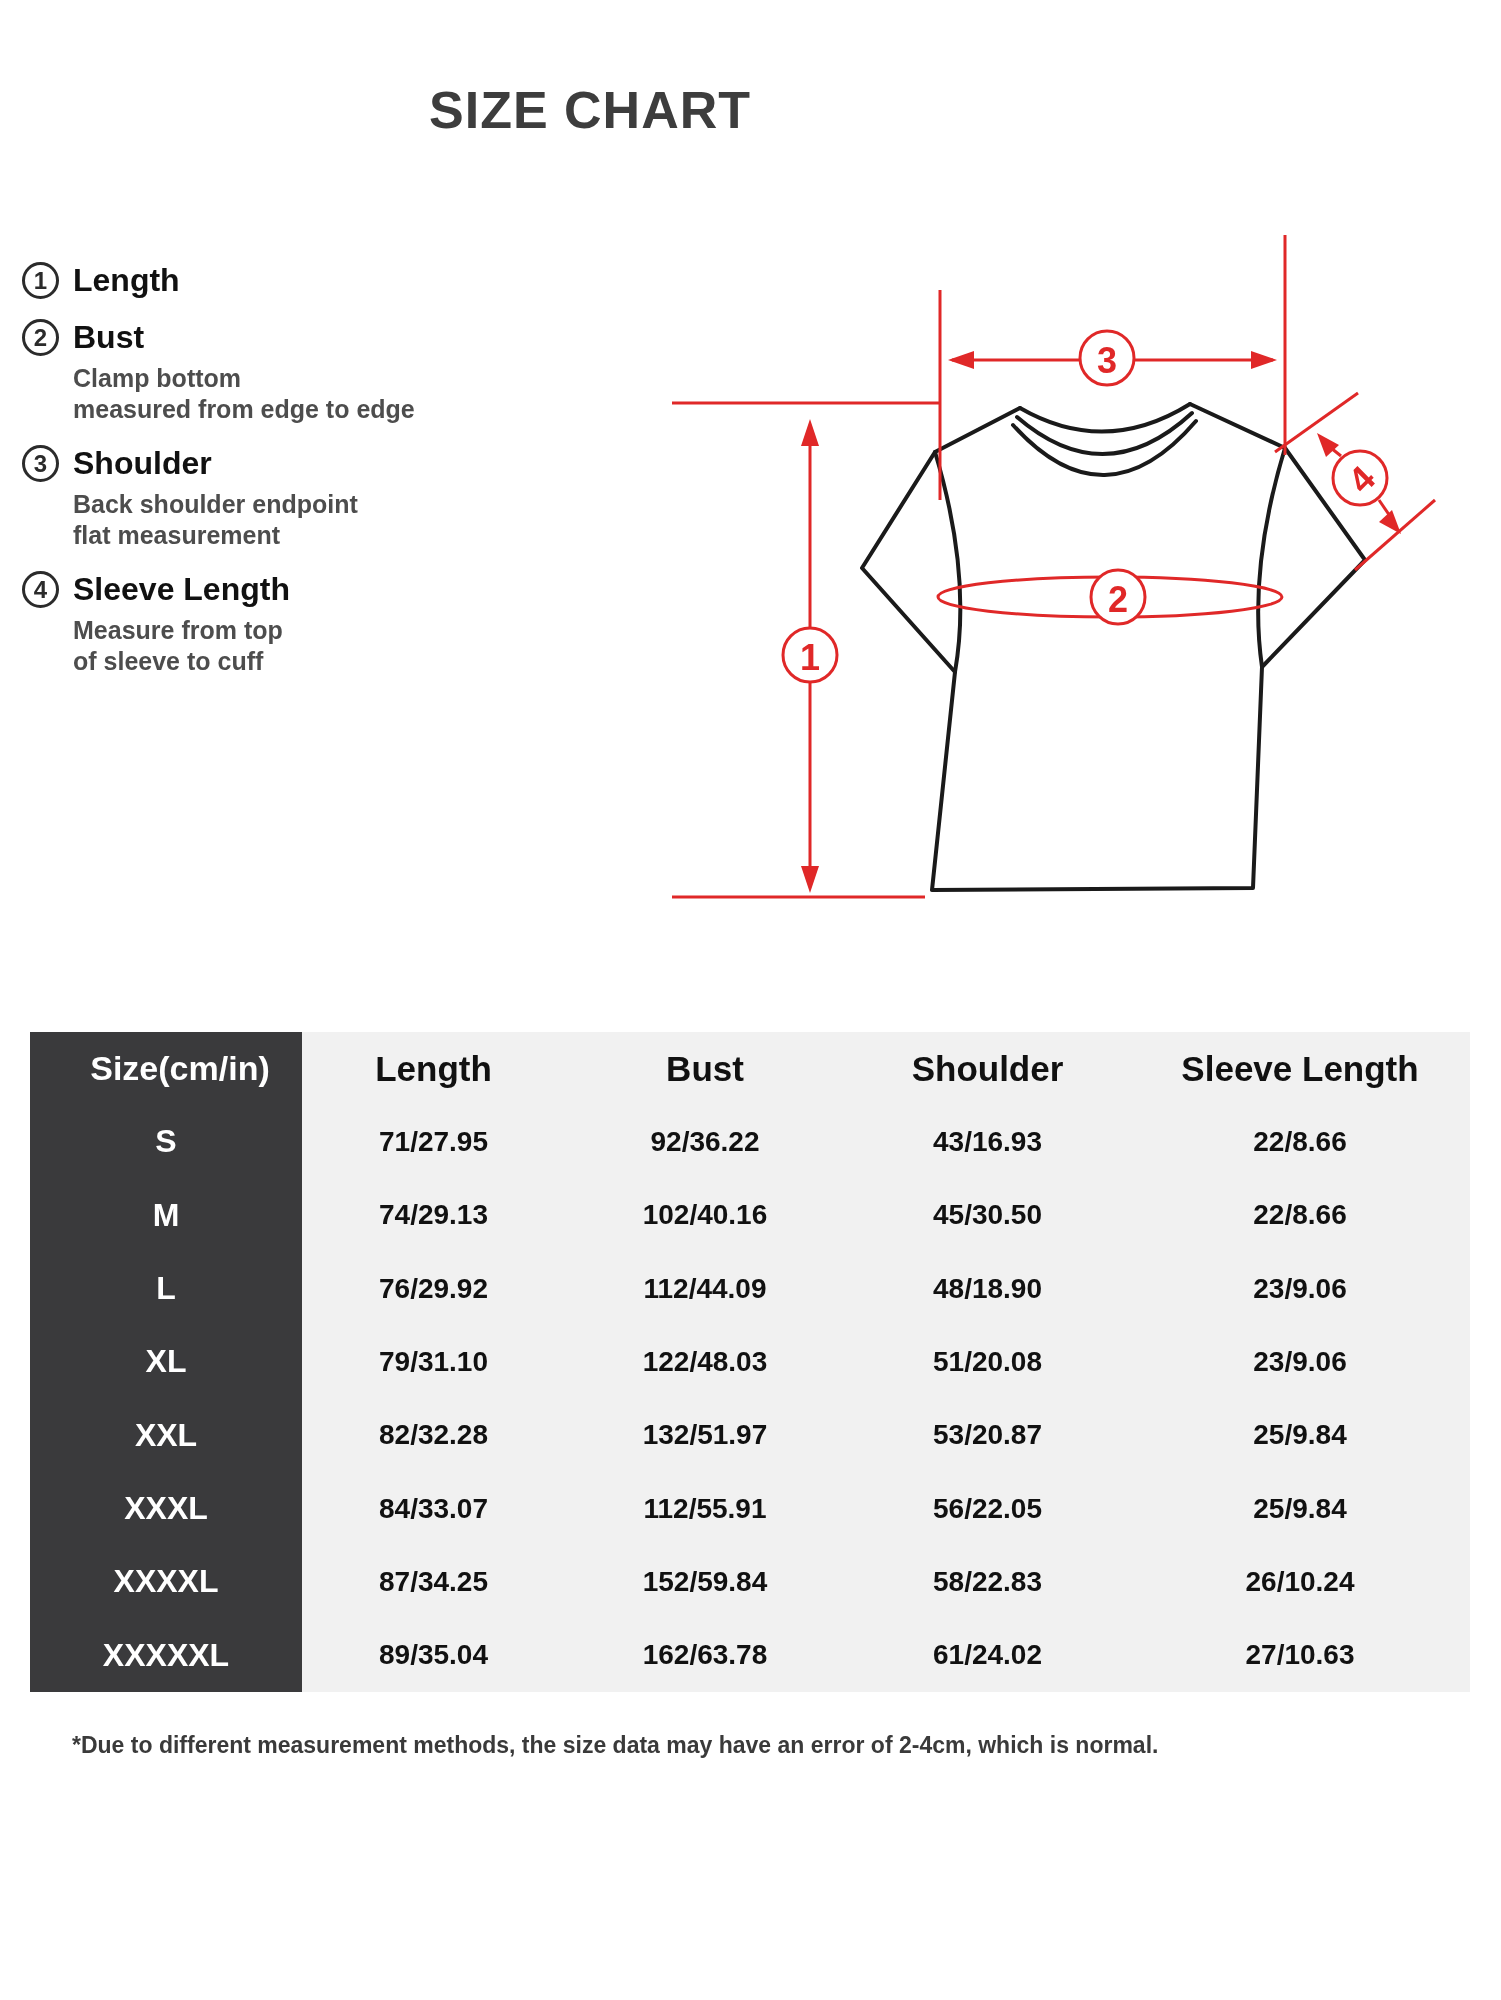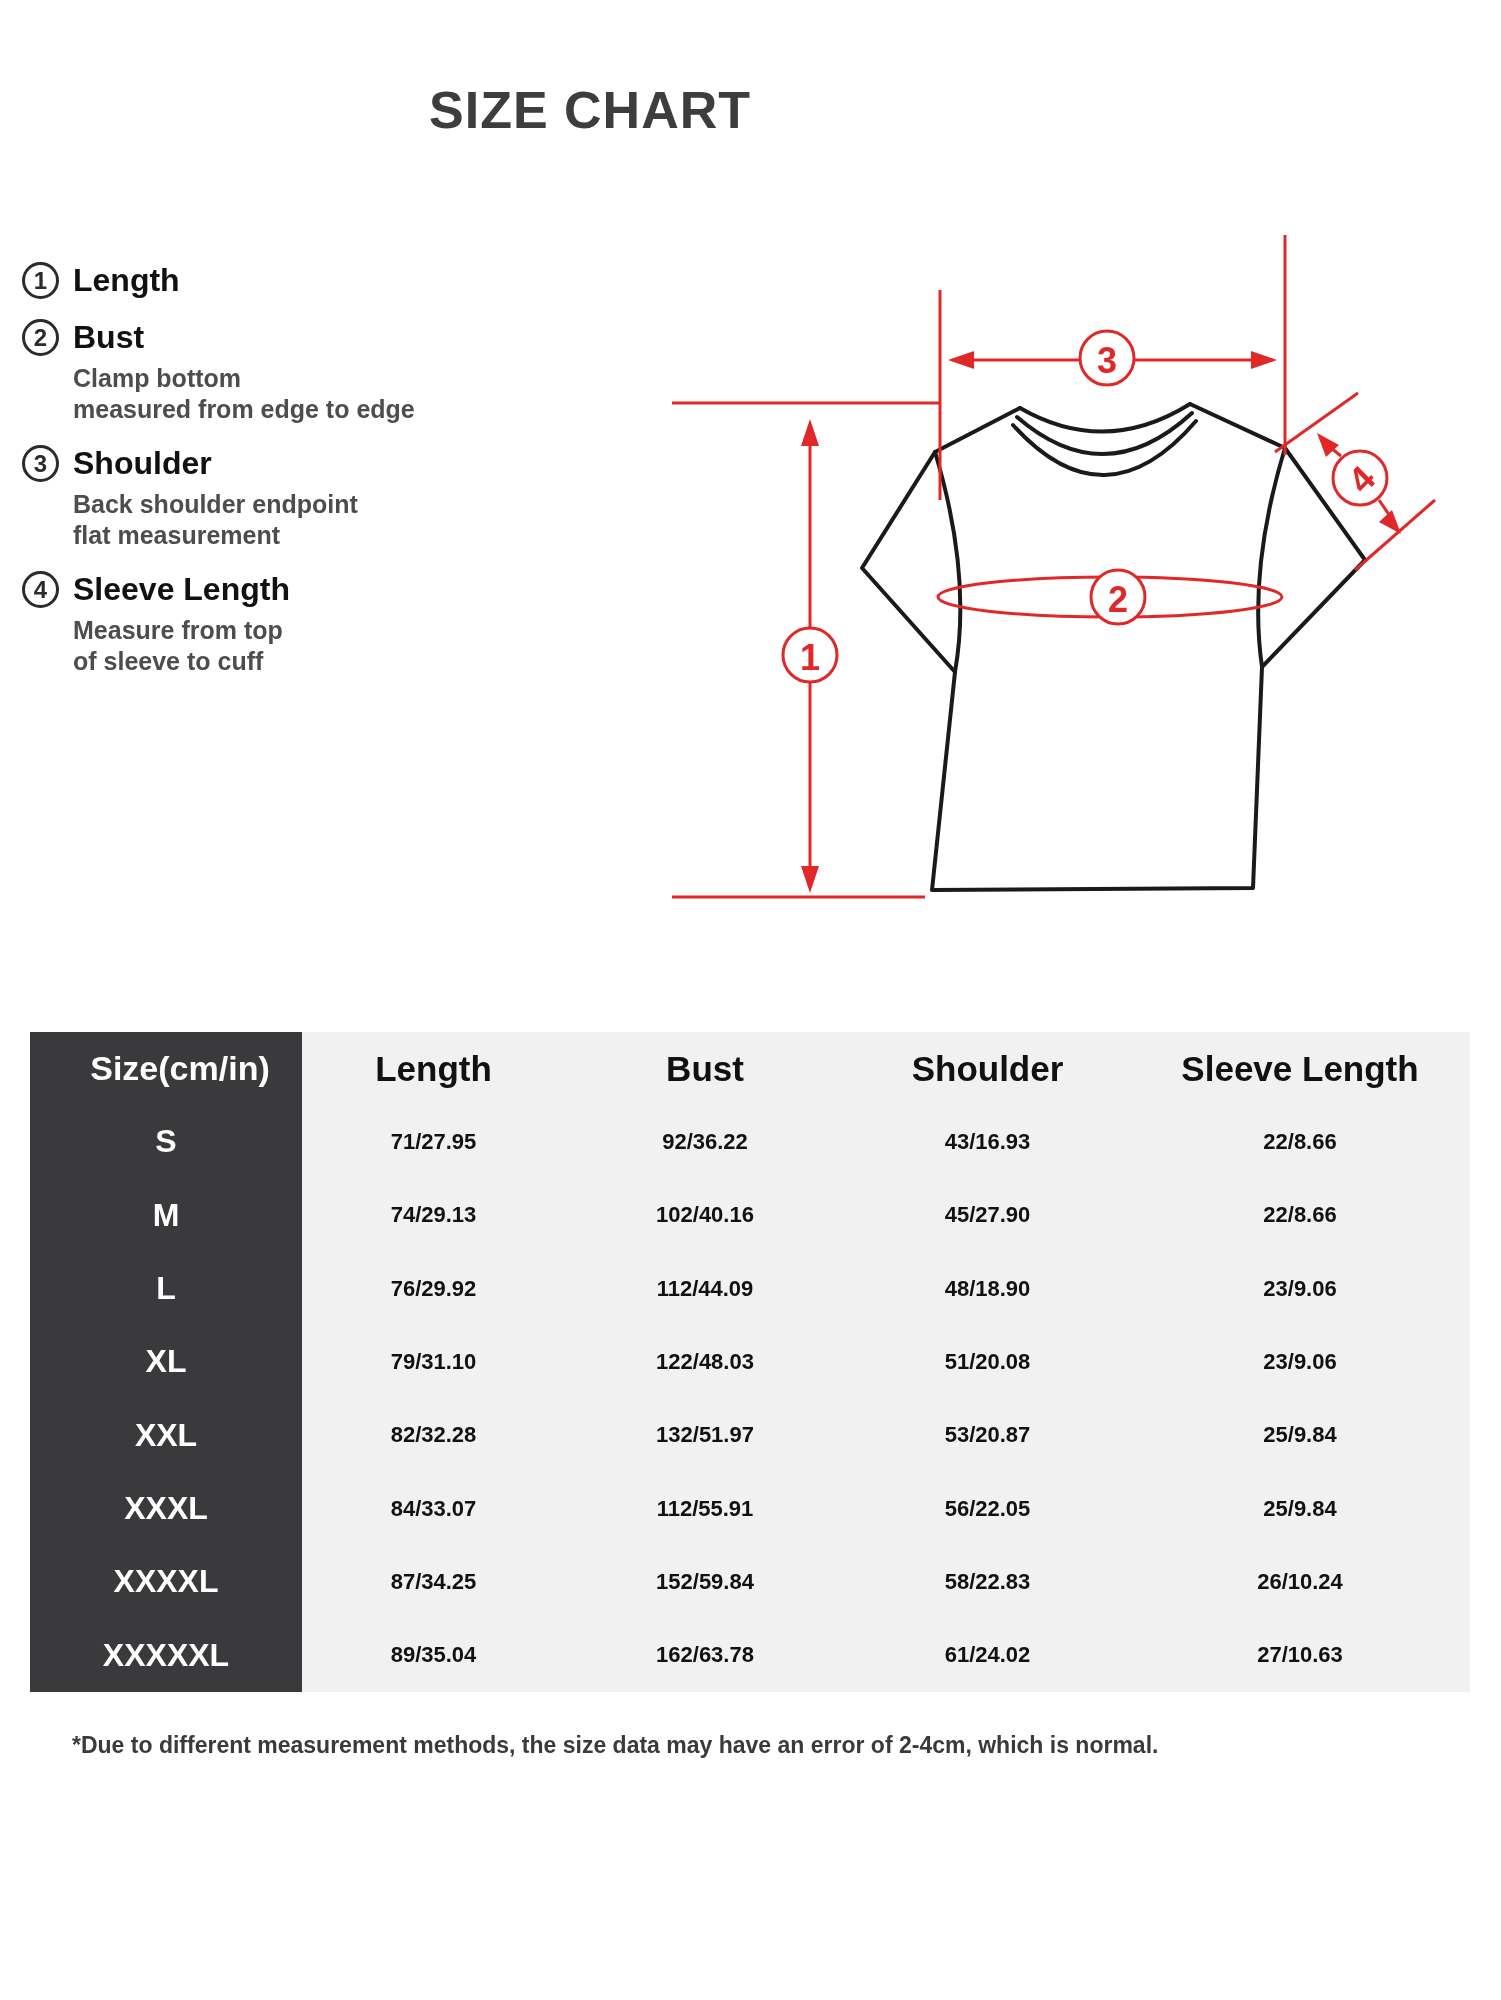--- a/index.html
+++ b/index.html
@@ -24,21 +24,21 @@
   .g-desc { margin:7px 0 0 51px; font-size:25px; line-height:31px; font-weight:700; color:#4d4d4d; }
   
   .diagram { position:absolute; left:520px; top:225px; width:940px; height:710px; }
   
   .tbl {
     position:absolute; left:30px; top:1032px; width:1440px; height:660px;
     display:grid; grid-template-columns:272px 263px 280px 285px 340px;
     grid-template-rows:repeat(9, 1fr);
   }
   .c {
-    background:#f1f1f1; color:#111; font-weight:700; font-size:22px;
+    background:#f1f1f1; color:#111; font-weight:700; font-size:28px;
     display:flex; align-items:center; justify-content:center;
   }
   .c.h { font-size:35px; }
   .c.dark { background:#3a3a3c; color:#ffffff; font-size:32px; }
   .c.dark.h { font-size:34px;padding-left:28px; }
   .footnote {
     position:absolute; left:72px; top:1720px; width:1360px;
     font-size:23px; font-weight:700; color:#3a3a3a;margin-top:12px;
   }
 </style>
@@ -150,21 +150,21 @@
 
     <div class="c dark">S</div>
     <div class="c">71/27.95</div>
     <div class="c">92/36.22</div>
     <div class="c">43/16.93</div>
     <div class="c">22/8.66</div>
 
     <div class="c dark">M</div>
     <div class="c">74/29.13</div>
     <div class="c">102/40.16</div>
-    <div class="c">45/27.90</div>
+    <div class="c">45/30.50</div>
     <div class="c">22/8.66</div>
 
     <div class="c dark">L</div>
     <div class="c">76/29.92</div>
     <div class="c">112/44.09</div>
     <div class="c">48/18.90</div>
     <div class="c">23/9.06</div>
 
     <div class="c dark">XL</div>
     <div class="c">79/31.10</div>

